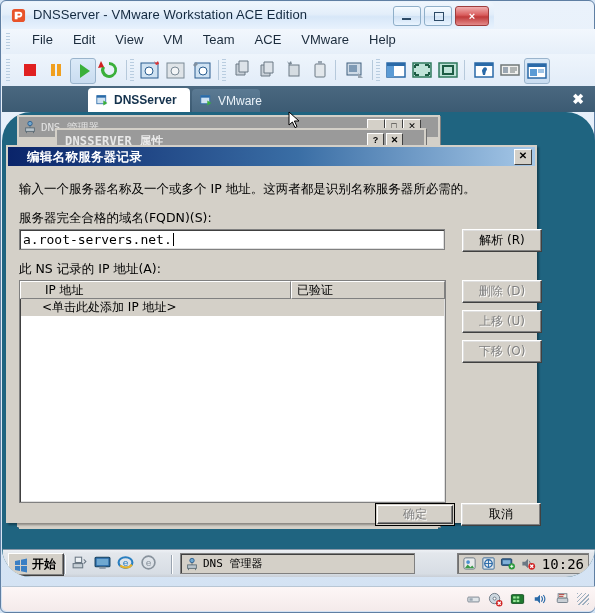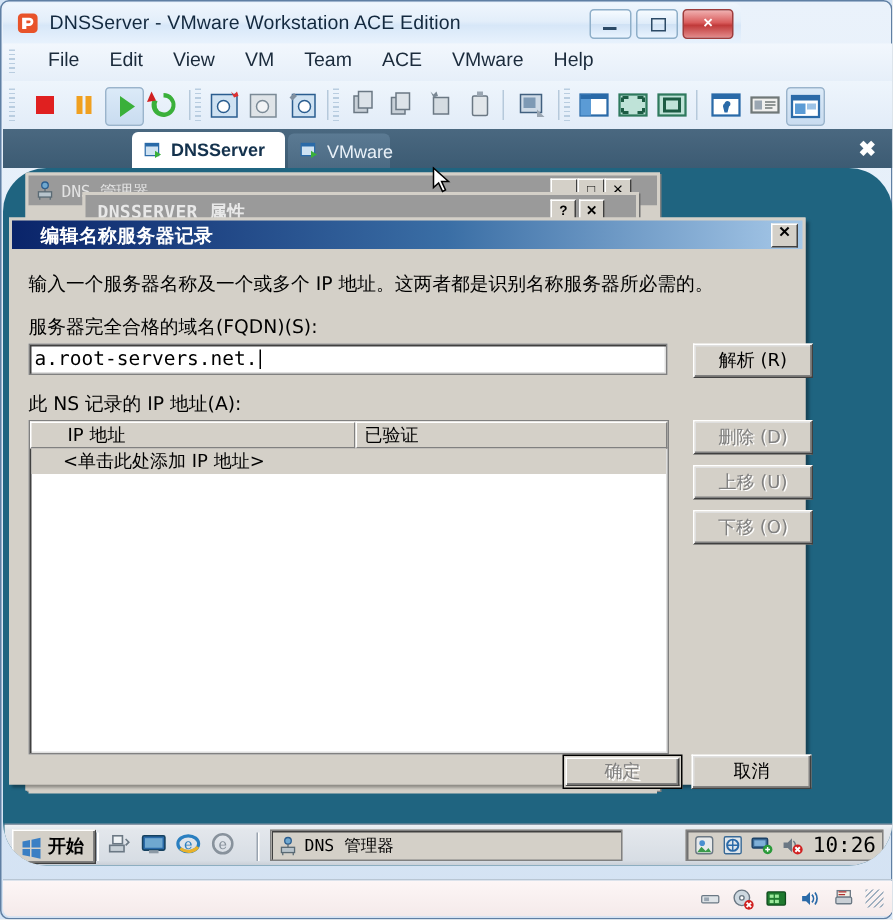--- a/index.html
+++ b/index.html
@@ -126,21 +126,21 @@
 
   .listview{position:absolute;left:11px;top:114px;width:427px;height:223px;
             background:#fff;border:1px solid #808080;
             box-shadow:inset 1px 1px 0 #404040, inset -1px -1px 0 #dfdfdf;
             box-sizing:border-box;}
   .lv-head{position:absolute;left:0;top:0;width:100%;height:18px;display:flex;background:#d4d0c8;}
   .lv-col{height:18px;background:#d4d0c8;box-sizing:border-box;
           border:1px solid #fff;border-right-color:#808080;border-bottom-color:#808080;
           font-family:"DejaVu Sans",sans-serif;font-size:12px;color:#000;
           padding-left:5px;line-height:16px;}
-  .lv-col.c1{width:217px;padding-left:24px;}
+  .lv-col.c1{width:271px;padding-left:24px;}
   .lv-col.c2{flex:1;}
   .lv-row{position:absolute;left:1px;top:18px;width:423px;height:17px;background:#d4d0c8;
           display:flex;align-items:center;}
   .lv-row span{margin-left:21px;font-family:"DejaVu Sans",sans-serif;font-size:12px;color:#000;}
 
   .btn-del{left:454px;top:114px;width:78px;}
   .btn-up{left:454px;top:144px;width:78px;}
   .btn-down{left:454px;top:174px;width:78px;}
   .btn-ok{left:367px;top:337px;width:78px;}
   .btn-cancel{left:453px;top:337px;width:78px;}

